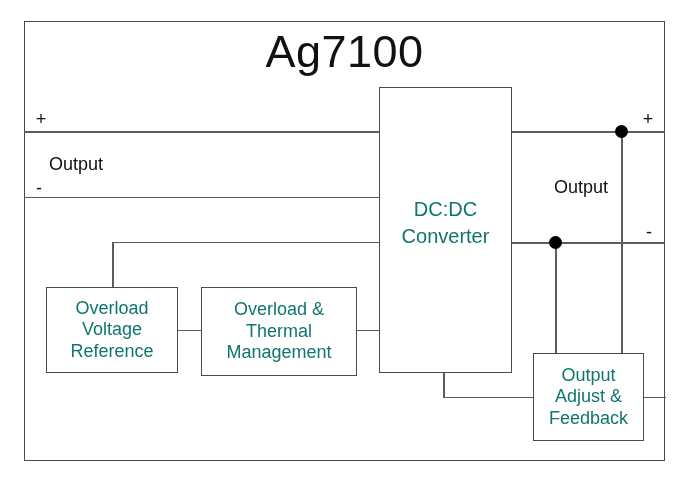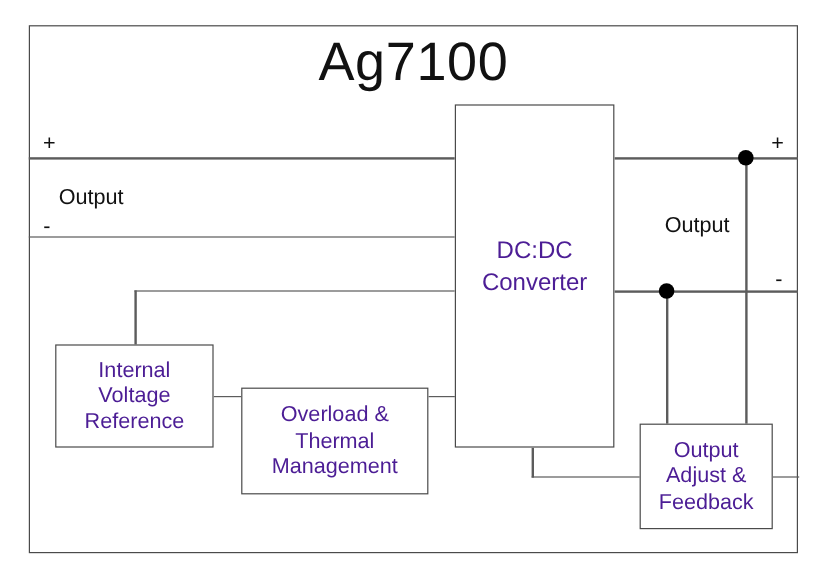--- a/index.html
+++ b/index.html
@@ -51,26 +51,26 @@
     box-sizing: border-box;
     display: flex;
     align-items: center;
     justify-content: center;
     text-align: center;
   }
   .block-label {
     white-space: pre-line;
     font-size: 18px;
     line-height: 21.5px;
-    color: #4c1d95;
+    color: #0f766e;
   }
   #converter-block { left: 379px; top: 87px; width: 133px; height: 286px; padding-bottom: 14px; }
   #converter-block .block-label { font-size: 20px; line-height: 27px; }
   #ivr-block { left: 46px;  top: 287px; width: 132px; height: 86px; }
-  #otm-block { left: 201px; top: 287px; width: 156px; height: 89px; margin-top: 36px; }
+  #otm-block { left: 201px; top: 287px; width: 156px; height: 89px; }
   #oaf-block { left: 533px; top: 353px; width: 111px; height: 88px; }
 
   .free-label {
     position: absolute;
     transform: translate(-50%, -50%);
     font-size: 18px;
     line-height: 20px;
     color: #111111;
     white-space: nowrap;
   }
@@ -123,21 +123,21 @@
   <div class="wire" id="wire-otm-converter"></div>
 
   <div class="node" id="node-output-plus"></div>
   <div class="node" id="node-output-minus"></div>
 
   <div class="block" id="converter-block">
     <span class="block-label">DC:DC
 Converter</span>
   </div>
   <div class="block" id="ivr-block">
-    <span class="block-label">Internal
+    <span class="block-label">Overload
 Voltage
 Reference</span>
   </div>
   <div class="block" id="otm-block">
     <span class="block-label">Overload &amp;
 Thermal
 Management</span>
   </div>
   <div class="block" id="oaf-block">
     <span class="block-label">Output

